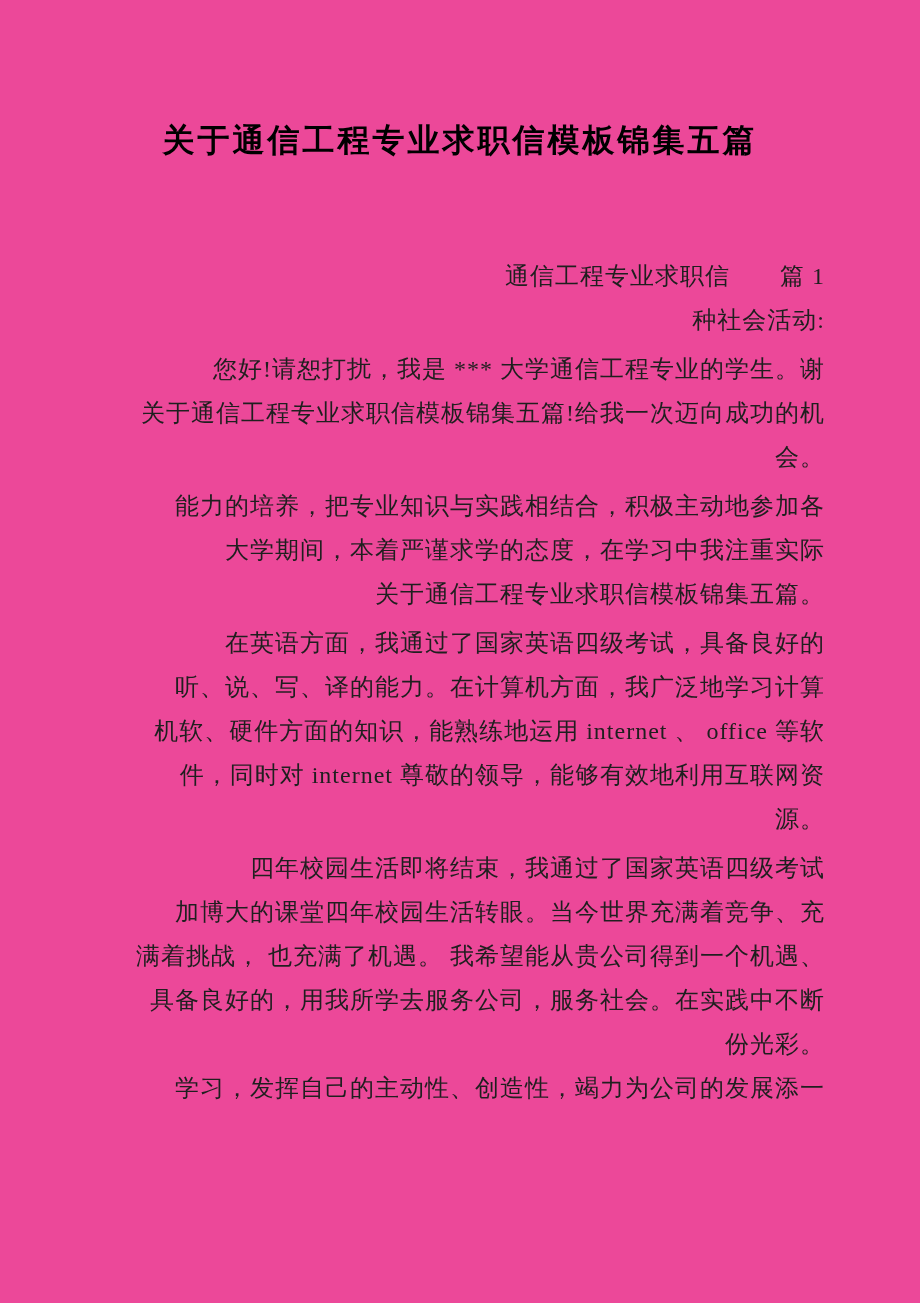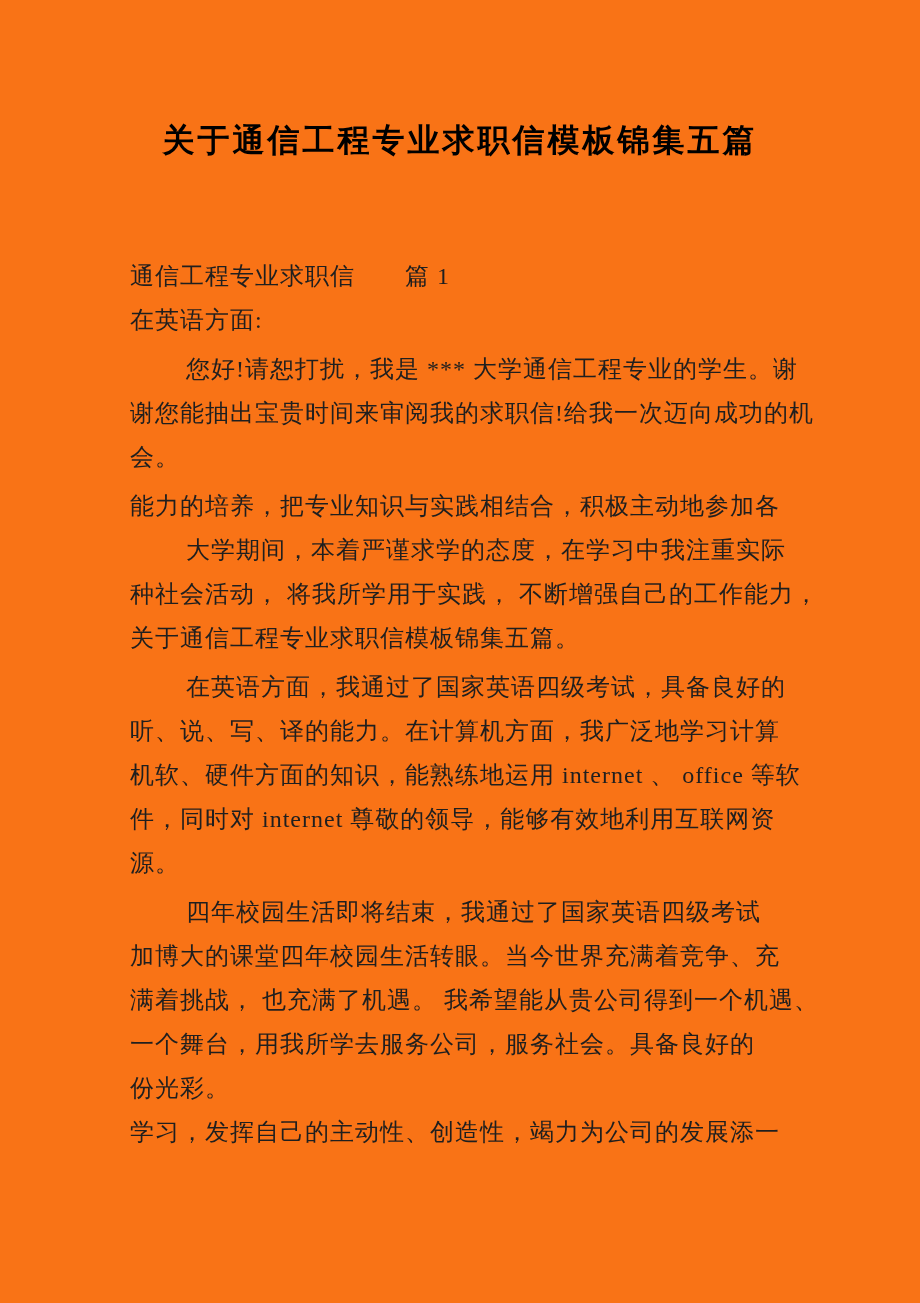--- a/index.html
+++ b/index.html
@@ -5,40 +5,41 @@
   html, body {
     margin: 0;
     padding: 0;
     background: #ffffff;
   }
   .page {
     position: relative;
     width: 920px;
     height: 1303px;
     margin: 0 auto;
-    background: #f97316;
+    background: #ec4899;
     overflow: hidden;
     font-family: "Liberation Serif", "DejaVu Serif", serif;
     color: #1f1f1f;
   }
   .doc-title {
     margin-top: 118px;
     text-align: center;
     font-size: 32px;
     font-weight: bold;
     color: #000000;
     letter-spacing: 3px;
     line-height: 44px;
   }
   .doc-body {
     margin-top: 92px;
     padding-left: 130px;
     padding-right: 95px;
     font-size: 24px;
     line-height: 44px;
+    text-align: right;
   }
   .doc-heading {
     letter-spacing: 1px;
   }
   .doc-salutation {
     letter-spacing: 1px;
   }
   .para {
     margin: 5px 0 0 0;
   }
@@ -51,43 +52,42 @@
   }
 </style>
 </head>
 <body>
 
 <div class="page">
   <div class="doc-title">关于通信工程专业求职信模板锦集五篇</div>
 
   <div class="doc-body">
     <div class="doc-heading line">通信工程专业求职信　　篇 1</div>
-    <div class="doc-salutation line">在英语方面:</div>
+    <div class="doc-salutation line">种社会活动:</div>
     <div>
         <div class="para">
           <div class="line indent">您好!请恕打扰，我是 *** 大学通信工程专业的学生。谢</div>
-          <div class="line">谢您能抽出宝贵时间来审阅我的求职信!给我一次迈向成功的机</div>
+          <div class="line">关于通信工程专业求职信模板锦集五篇!给我一次迈向成功的机</div>
           <div class="line">会。</div>
         </div>
         <div class="para">
           <div class="line">能力的培养，把专业知识与实践相结合，积极主动地参加各</div>
           <div class="line indent">大学期间，本着严谨求学的态度，在学习中我注重实际</div>
-          <div class="line">种社会活动， 将我所学用于实践， 不断增强自己的工作能力，</div>
           <div class="line">关于通信工程专业求职信模板锦集五篇。</div>
         </div>
         <div class="para">
           <div class="line indent">在英语方面，我通过了国家英语四级考试，具备良好的</div>
           <div class="line">听、说、写、译的能力。在计算机方面，我广泛地学习计算</div>
           <div class="line">机软、硬件方面的知识，能熟练地运用 internet 、 office 等软</div>
           <div class="line">件，同时对 internet 尊敬的领导，能够有效地利用互联网资</div>
           <div class="line">源。</div>
         </div>
         <div class="para">
           <div class="line indent">四年校园生活即将结束，我通过了国家英语四级考试</div>
           <div class="line">加博大的课堂四年校园生活转眼。当今世界充满着竞争、充</div>
           <div class="line">满着挑战， 也充满了机遇。 我希望能从贵公司得到一个机遇、</div>
-          <div class="line">一个舞台，用我所学去服务公司，服务社会。具备良好的</div>
+          <div class="line">具备良好的，用我所学去服务公司，服务社会。在实践中不断</div>
           <div class="line">份光彩。</div>
           <div class="line">学习，发挥自己的主动性、创造性，竭力为公司的发展添一</div>
         </div>
       </div>
   </div>
 </div>
 
 </body></html>

